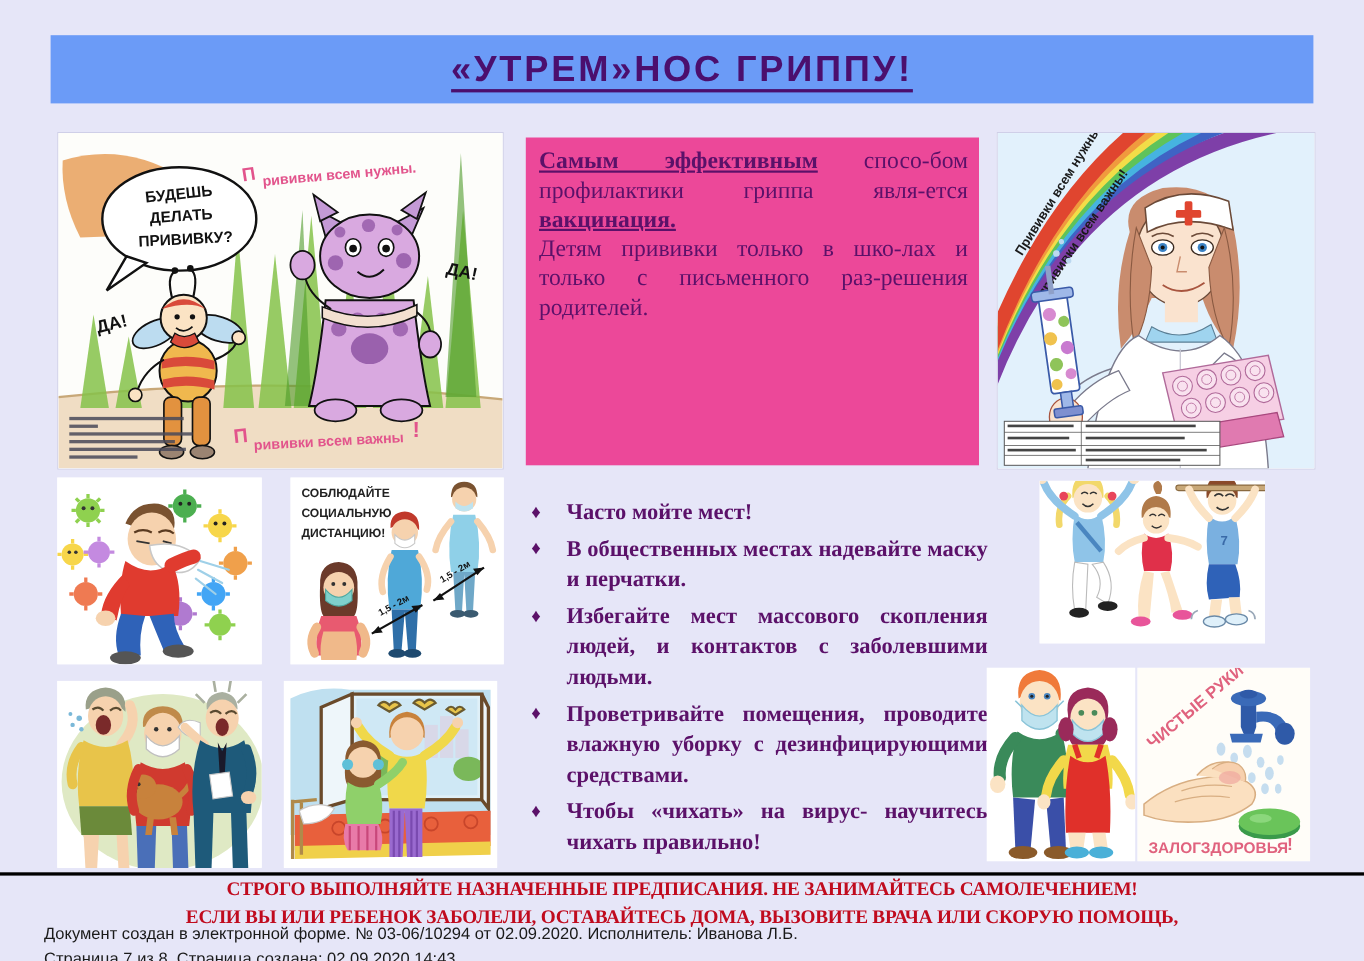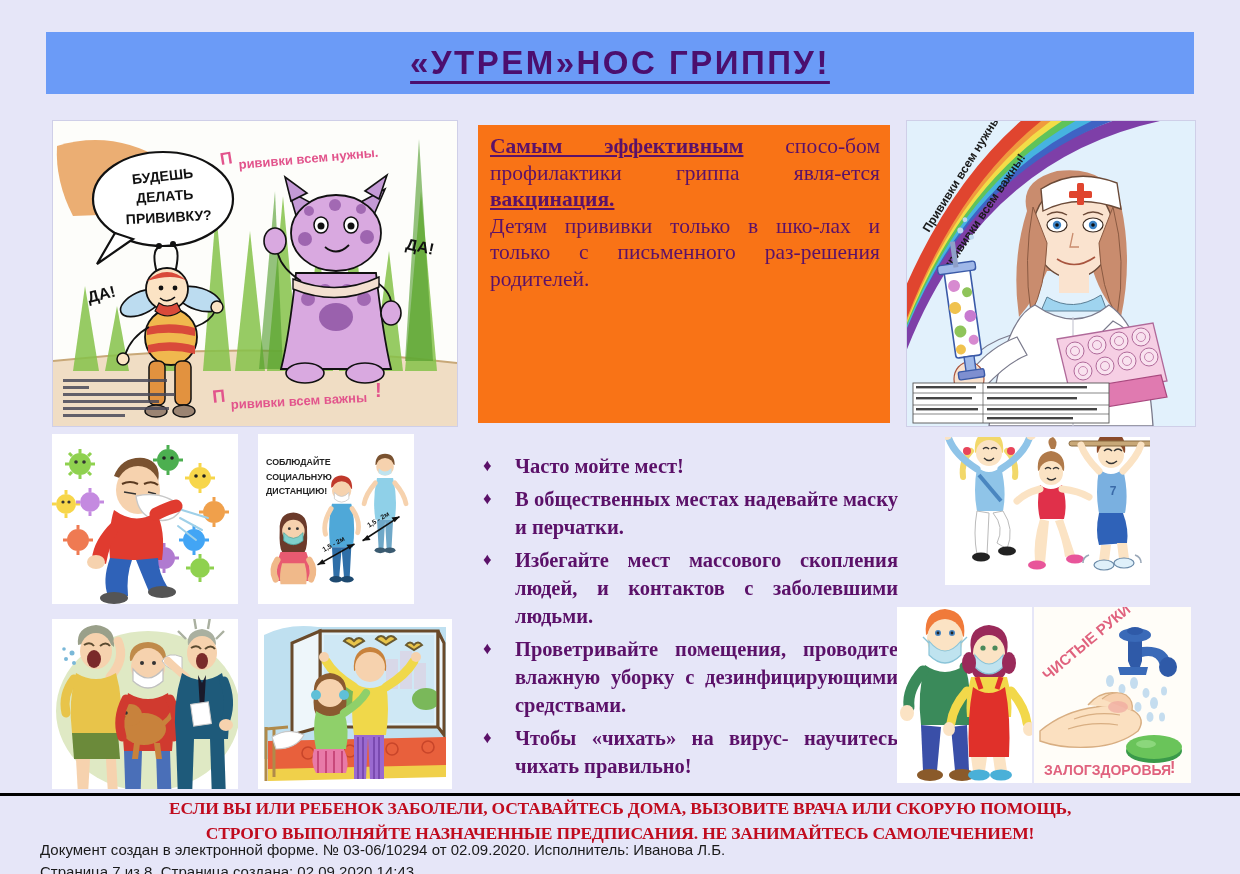--- a/index.html
+++ b/index.html
@@ -28,21 +28,21 @@
     white-space:nowrap;
   }
 
   
   .pic{position:absolute;background:#fff;overflow:hidden;}
   .pic svg{display:block;width:100%;height:100%;}
 
   
   .pinkbox{
     position:absolute;left:478px;top:125px;width:412px;height:298px;
-    background:#f97316;
+    background:#ec4899;
     padding:8px 10px 0 12px;
     box-sizing:border-box;
   }
   .pinkbox p{
     margin:0;
     color:#5b1169;
     font-family:"Liberation Serif",serif;
     font-size:21.5px;
     line-height:26.5px;
     text-align:justify;
@@ -485,21 +485,21 @@
         <path d="M104 80 Q 116 74 124 72" stroke="#e03b2f" stroke-width="13" stroke-linecap="round" fill="none"></path>
 
         <path d="M58 124 Q 50 146 56 162 L76 162 Q 74 142 80 126Z" fill="#2f62b8"></path>
         <path d="M84 126 Q 92 146 98 160 L116 154 Q 106 138 106 124Z" fill="#2f62b8"></path>
         <ellipse cx="62" cy="164" rx="14" ry="6" fill="#555"></ellipse>
         <ellipse cx="110" cy="158" rx="14" ry="6" fill="#555"></ellipse>
       </g>
     </svg>
   </div>
 
-  <div class="pic" style="left:258px;top:434px;width:156px;height:170px;">
+  <div class="pic" style="left:264px;top:434px;width:194px;height:170px;">
     <svg viewBox="0 0 194 170" xmlns="http://www.w3.org/2000/svg">
       <rect width="194" height="170" fill="#fff"></rect>
       <text x="10" y="18" font-family="'Liberation Sans',sans-serif" font-size="11" font-weight="bold" fill="#222">СОБЛЮДАЙТЕ</text>
       <text x="10" y="36" font-family="'Liberation Sans',sans-serif" font-size="11" font-weight="bold" fill="#222">СОЦИАЛЬНУЮ</text>
       <text x="10" y="54" font-family="'Liberation Sans',sans-serif" font-size="11" font-weight="bold" fill="#222">ДИСТАНЦИЮ!</text>
 
       <g transform="translate(158,10)">
         <path d="M-12 8 Q -12 -6 0 -6 Q 12 -6 12 8 Q 6 4 -6 6Z" fill="#7a5230"></path>
         <circle cx="0" cy="10" r="11" fill="#f6d2ae"></circle>
         <path d="M-8 12 Q 0 20 8 12 L8 18 Q 0 24 -8 18Z" fill="#bfe3ef"></path>
@@ -893,21 +893,21 @@
         <ellipse cx="-8" cy="-3" rx="10" ry="4" fill="#9ae08a" opacity=".7"></ellipse>
       </g>
 
       <text x="10" y="168" font-family="'Liberation Sans',sans-serif" font-size="14" font-weight="bold" fill="#e0627e">ЗАЛОГЗДОРОВЬЯ</text>
       <text x="136" y="166" font-family="'Liberation Sans',sans-serif" font-size="16" font-weight="bold" fill="#e0627e">!</text>
     </svg>
   </div>
 
   <div class="rule"></div>
   <div class="footer-red">
+    <div>СТРОГО ВЫПОЛНЯЙТЕ НАЗНАЧЕННЫЕ ПРЕДПИСАНИЯ. НЕ ЗАНИМАЙТЕСЬ САМОЛЕЧЕНИЕМ!</div>
     <div>ЕСЛИ ВЫ ИЛИ РЕБЕНОК ЗАБОЛЕЛИ, ОСТАВАЙТЕСЬ ДОМА, ВЫЗОВИТЕ ВРАЧА ИЛИ СКОРУЮ ПОМОЩЬ,</div>
-    <div>СТРОГО ВЫПОЛНЯЙТЕ НАЗНАЧЕННЫЕ ПРЕДПИСАНИЯ. НЕ ЗАНИМАЙТЕСЬ САМОЛЕЧЕНИЕМ!</div>
   </div>
   <div class="stamp">
     <div>Документ создан в электронной форме. № 03-06/10294 от 02.09.2020. Исполнитель: Иванова Л.Б.</div>
     <div>Страница 7 из 8. Страница создана: 02.09.2020 14:43</div>
   </div>
 
 </div>
 
 </body></html>

